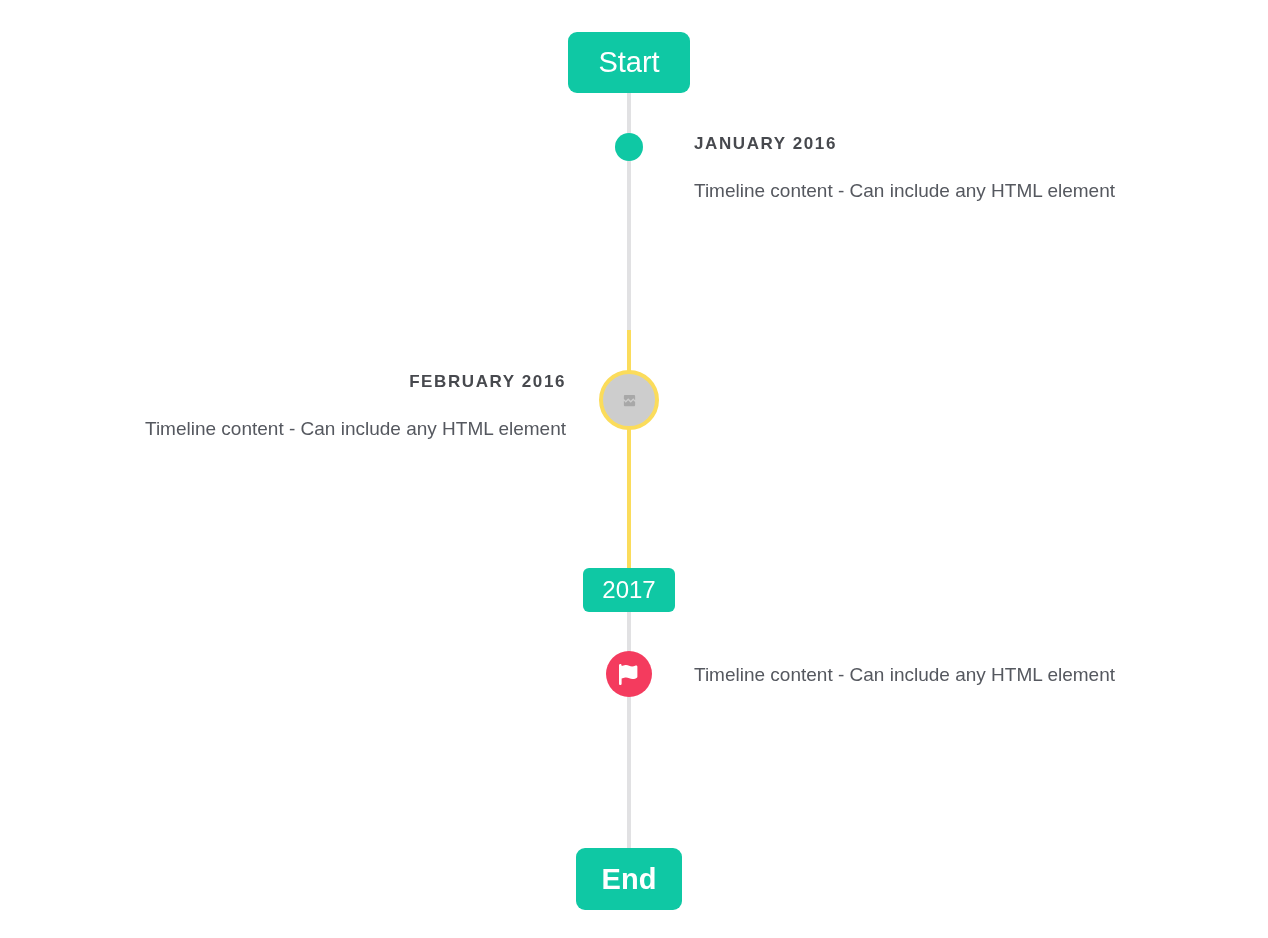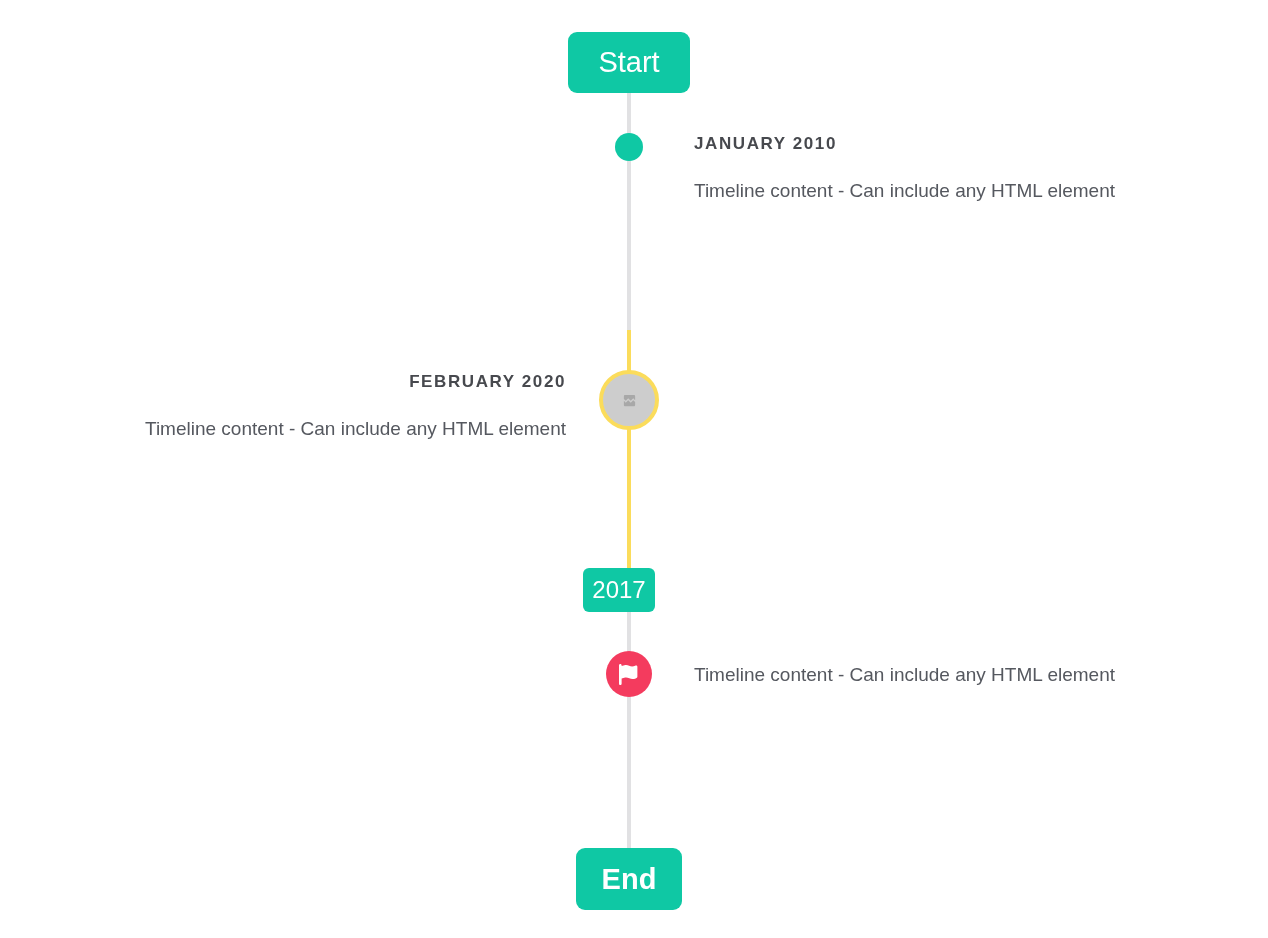--- a/index.html
+++ b/index.html
@@ -35,21 +35,21 @@
     background:var(--teal);
     color:#ffffff;
     display:flex;
     align-items:center;
     justify-content:center;
     border-radius:9px;
     z-index:3;
     text-align:right;
   }
   .badge.start{left:568px;top:32px;width:122px;height:61px;font-size:29px;}
-  .badge.year{left:583px;top:568px;width:72px;height:44px;font-size:24px;border-radius:6px;}
+  .badge.year{left:583px;top:568px;width:92px;height:44px;font-size:24px;border-radius:6px;}
   .badge.end{left:576px;top:848px;width:106px;height:62px;font-size:29px;font-weight:bold;}
   
   .marker{position:absolute;border-radius:50%;display:flex;align-items:center;justify-content:center;z-index:2;}
   .marker.dot{left:615px;top:133px;width:28px;height:28px;background:var(--teal);}
   .marker.imgcircle{
     left:599px;top:370px;width:60px;height:60px;
     background:var(--gray-circle);
     border:4px solid var(--yellow);
   }
   .marker.flagcircle{left:606px;top:651px;width:46px;height:46px;background:var(--red);}
@@ -79,33 +79,33 @@
 <div class="stage">
 
   <div class="line gray seg1"></div>
   <div class="line yellow seg2"></div>
   <div class="line gray seg3"></div>
 
   <div class="badge start">Start</div>
 
   <div class="marker dot"></div>
   <div class="item jan">
-    <div class="date">JANUARY 2010</div>
+    <div class="date">JANUARY 2016</div>
     <div class="content">Timeline content - Can include any HTML element</div>
   </div>
 
   <div class="marker imgcircle">
     <span>
       <svg width="15" height="15" viewBox="0 0 24 24" fill="#a2a2a2" opacity="0.85">
         <path d="M21 5v6.59l-3-3.01-4 4.01-4-4-4 4-3-3.01V5c0-1.1.9-2 2-2h14c1.1 0 2 .9 2 2zm-3 6.42l3 3.01V19c0 1.1-.9 2-2 2H5c-1.1 0-2-.9-2-2v-6.58l3 2.99 4-4 4 4 4-3.99z"></path>
       </svg>
     </span>
   </div>
   <div class="item feb">
-    <div class="date">FEBRUARY 2020</div>
+    <div class="date">FEBRUARY 2016</div>
     <div class="content">Timeline content - Can include any HTML element</div>
   </div>
 
   <div class="badge year">2017</div>
 
   <div class="marker flagcircle">
     <span>
       <svg width="21" height="21" viewBox="0 0 512 512" fill="#ffffff">
         <path d="M64 32C64 14.3 49.7 0 32 0S0 14.3 0 32V64 368 480c0 17.7 14.3 32 32 32s32-14.3 32-32V352l64.3-16.1c41.1-10.3 84.6-5.5 122.5 13.4c44.2 22.1 95.5 24.8 141.7 7.4l34.7-13c12.5-4.7 20.8-16.6 20.8-30V66.1c0-23-24.2-38-44.8-27.7l-9.6 4.8c-46.3 23.2-100.8 23.2-147.1 0c-35.1-17.6-75.4-22-113.5-12.5L64 48V32z"></path>
       </svg>

